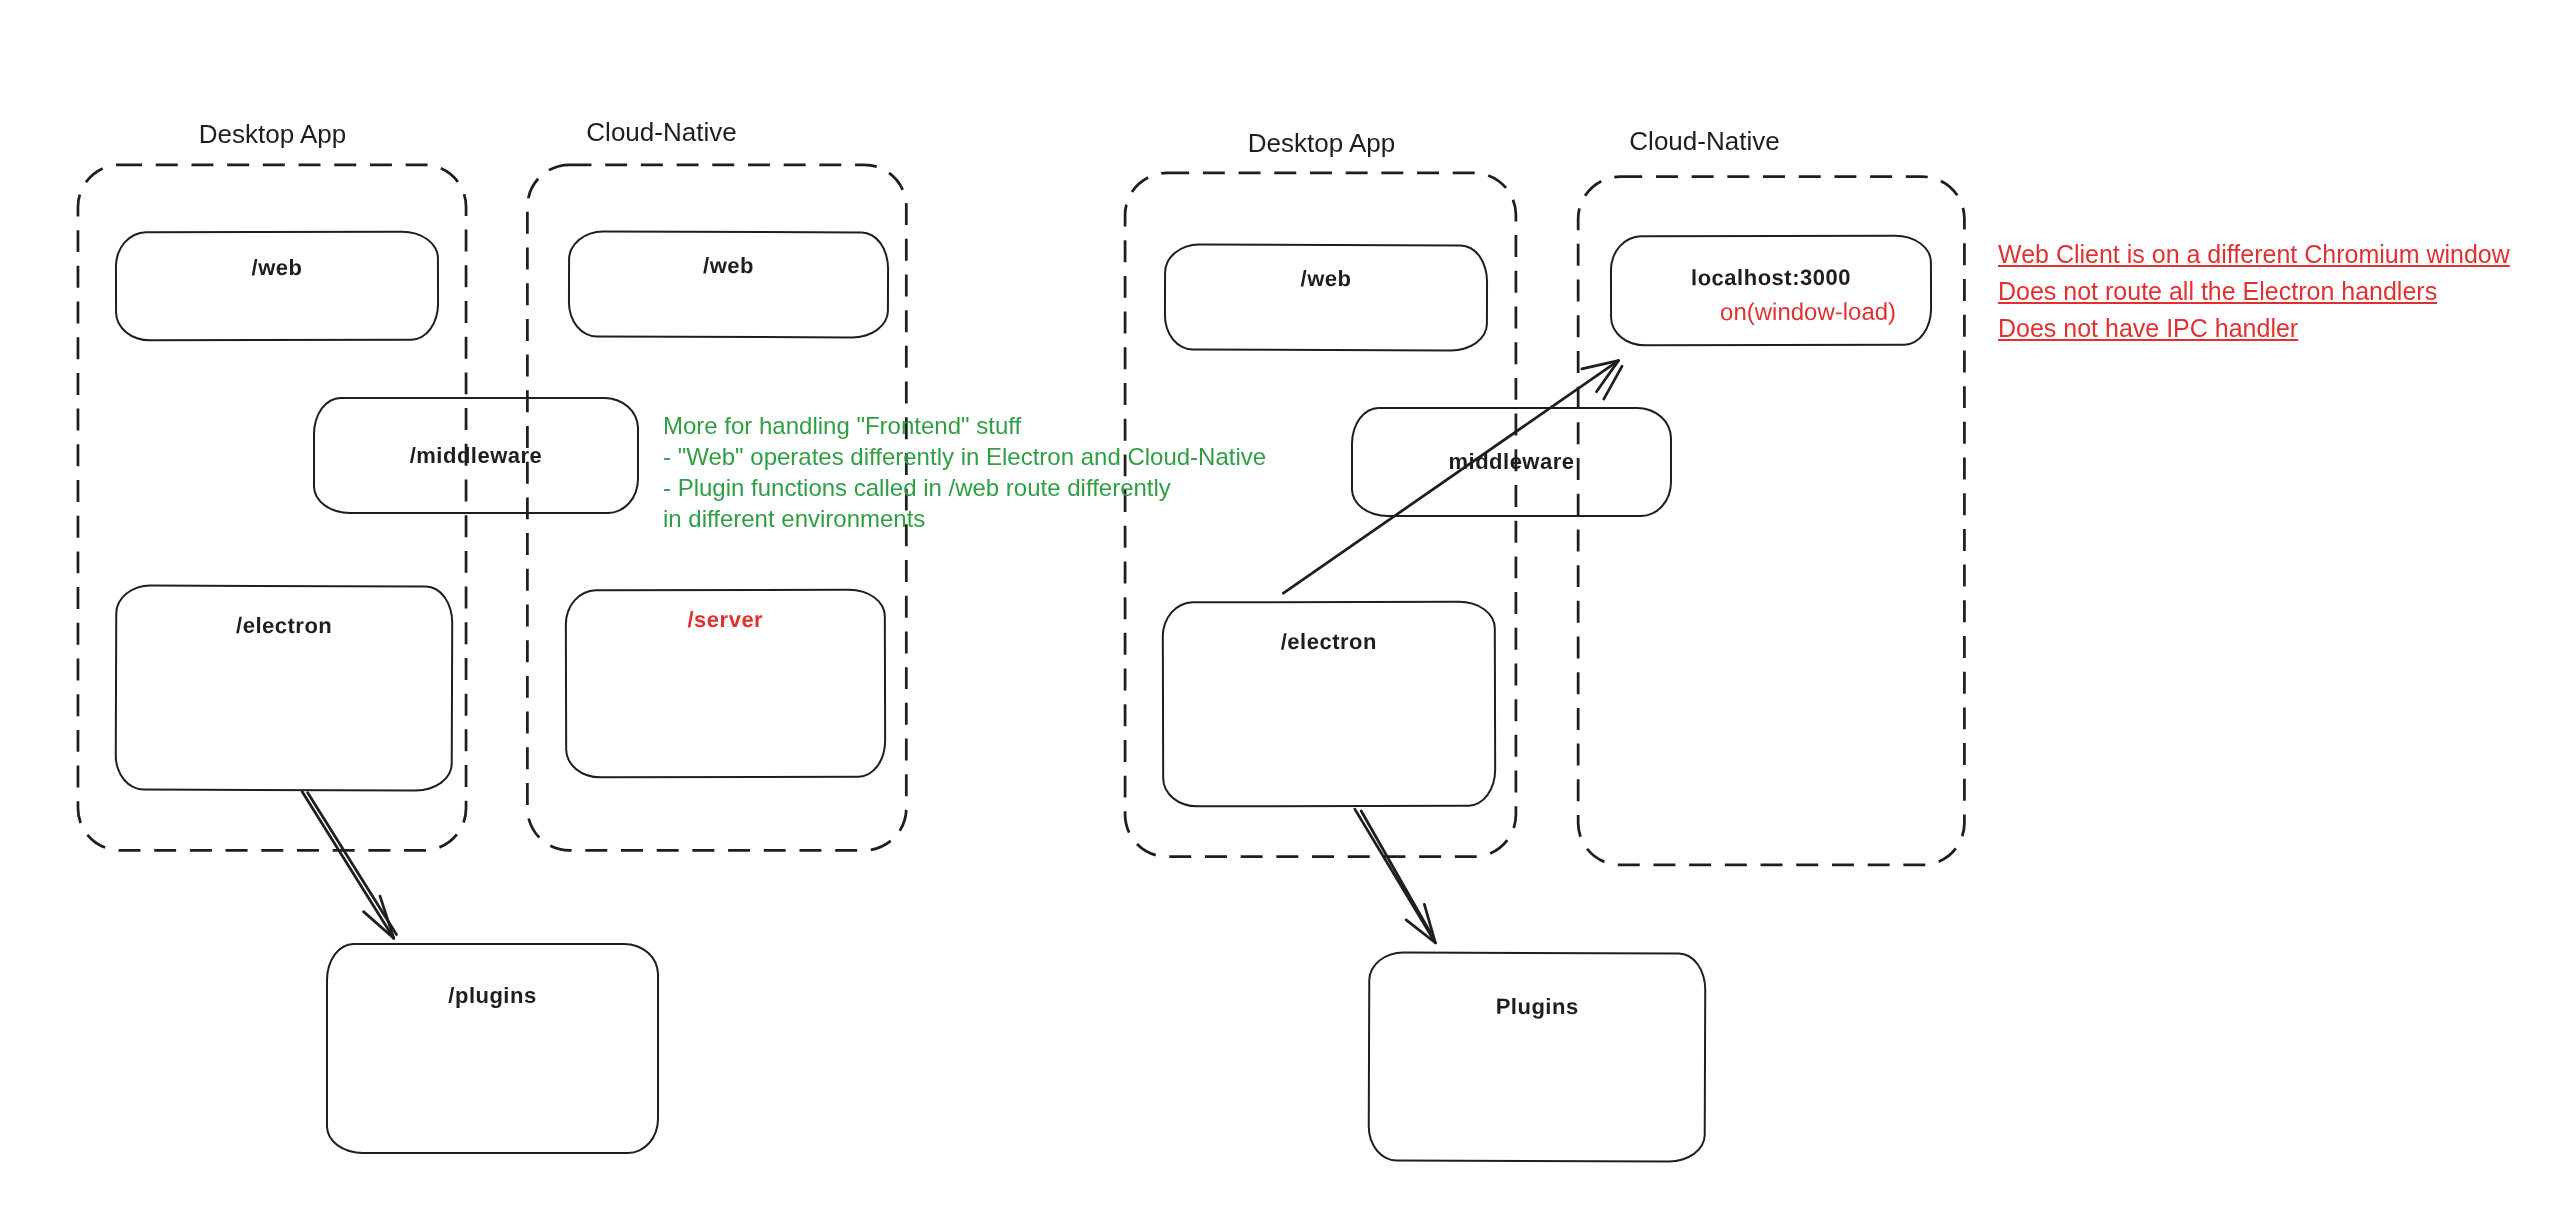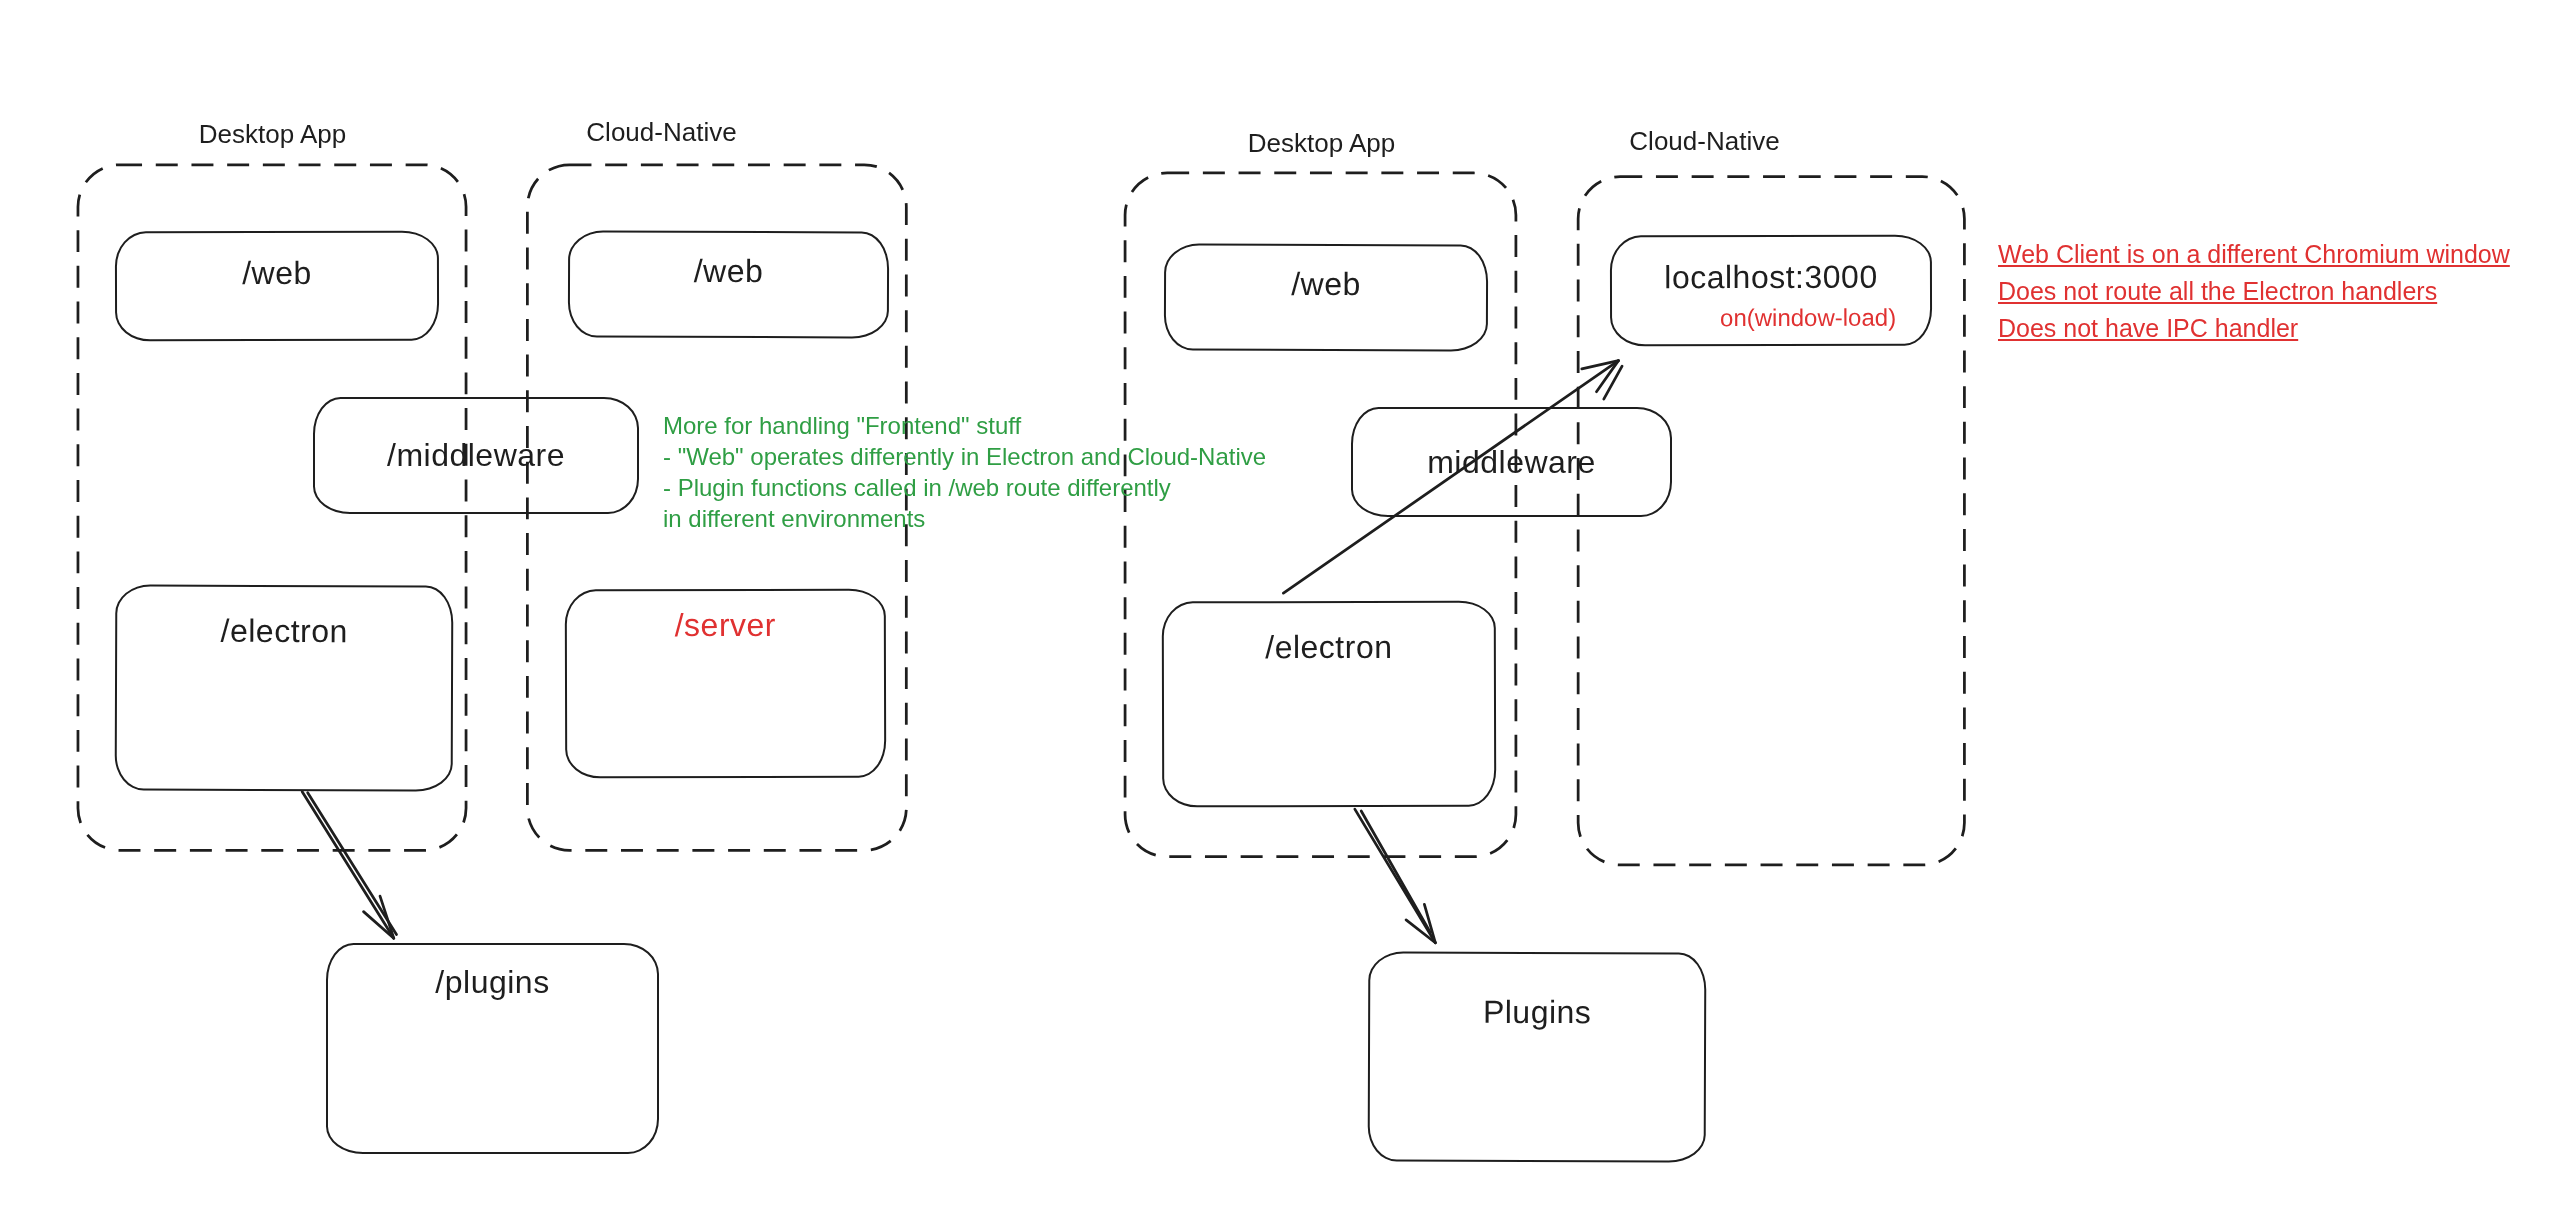--- a/index.html
+++ b/index.html
@@ -26,22 +26,22 @@
     background:transparent;
     display:flex;
     justify-content:center;
     align-items:flex-start;
     box-sizing:border-box;
   }
   .node.r1{border-radius:31px 37px 27.5px 35px / 35px 27.5px 37px 29px; transform:rotate(-0.15deg);}
   .node.r2{border-radius:35px 27.5px 37px 29px / 29px 37px 27.5px 35px; transform:rotate(0.2deg);}
   .node.r3{border-radius:27.5px 35px 31px 37px / 37px 31px 35px 27.5px;}
   .node-label{
-    font-size:32px;
-    font-weight:400;
+    font-size:22px;
+    font-weight:700;
     letter-spacing:0.5px;
     white-space:nowrap;
   }
   .v-center{align-items:center;}
   .group-label{
     position:absolute;
     font-size:26px;
     font-weight:400;
     text-align:center;
     white-space:nowrap;
@@ -116,21 +116,21 @@
   </div>
 
   <div class="node r2" style="left:115px;top:585px;width:338px;height:206px;padding-top:26px;">
     <span class="node-label">/electron</span>
   </div>
 
   <div class="node r1" style="left:565px;top:589px;width:321px;height:189px;padding-top:16px;">
     <span class="node-label red-text">/server</span>
   </div>
 
-  <div class="node r3" style="left:326px;top:943px;width:333px;height:211px;padding-top:19px;">
+  <div class="node r3" style="left:326px;top:943px;width:333px;height:211px;padding-top:38px;">
     <span class="node-label">/plugins</span>
   </div>
 
   <div class="note green" style="left:663px;top:410px;">
     <div>More for handling "Frontend" stuff</div>
     <div>- "Web" operates differently in Electron and Cloud-Native</div>
     <div>- Plugin functions called in /web route differently</div>
     <div>in different environments</div>
   </div>
 

